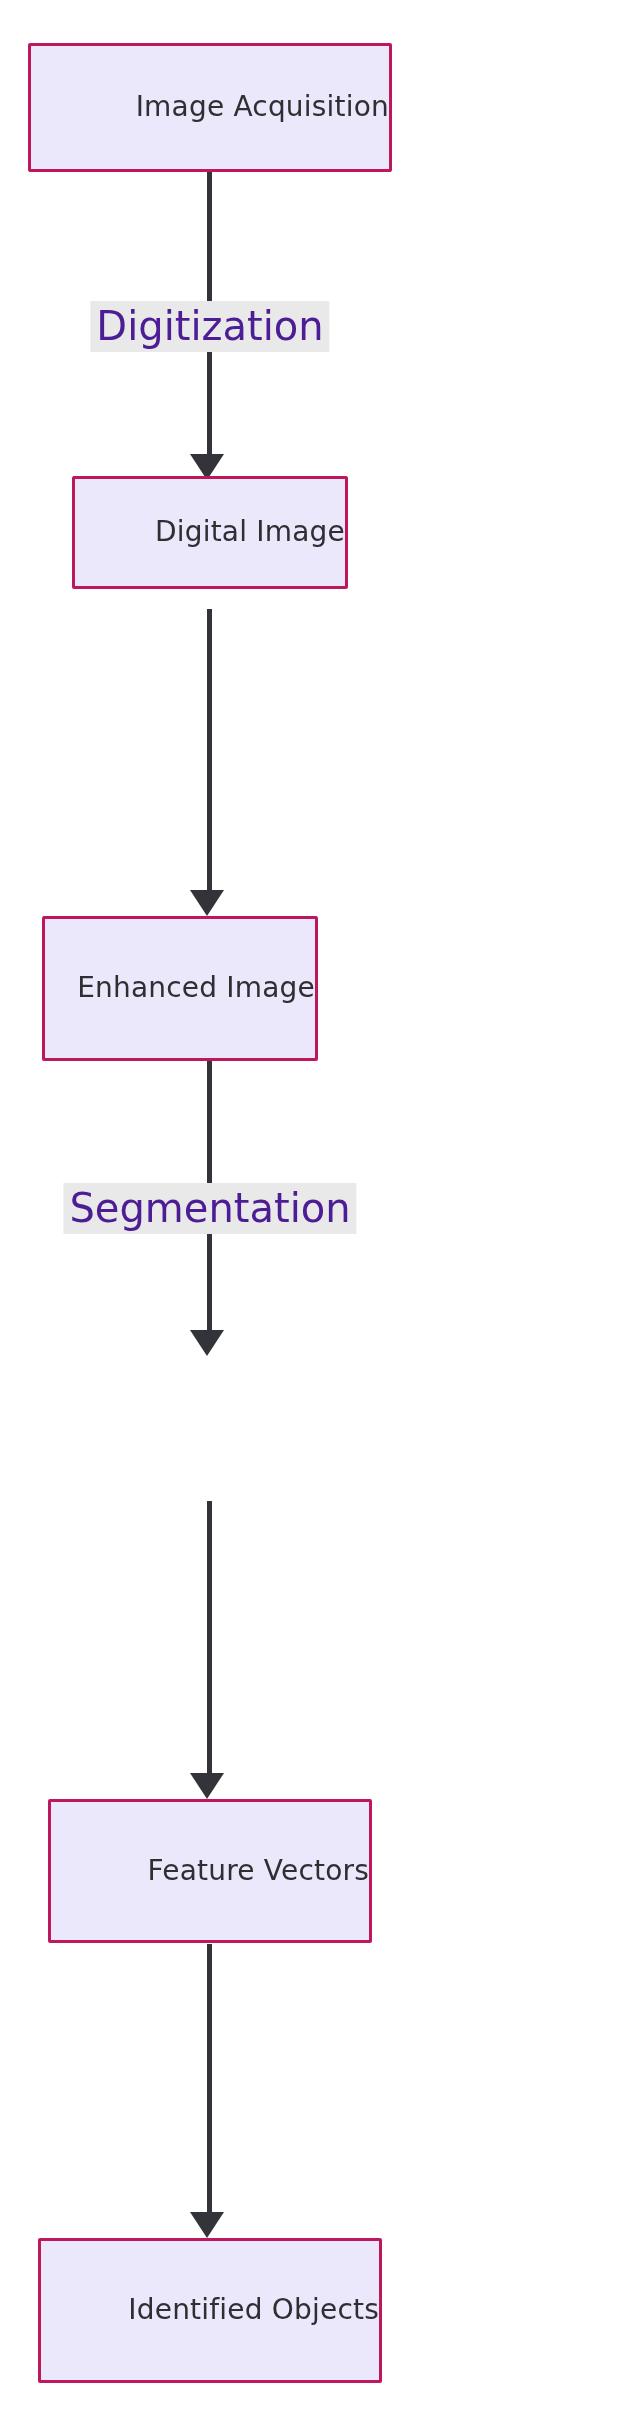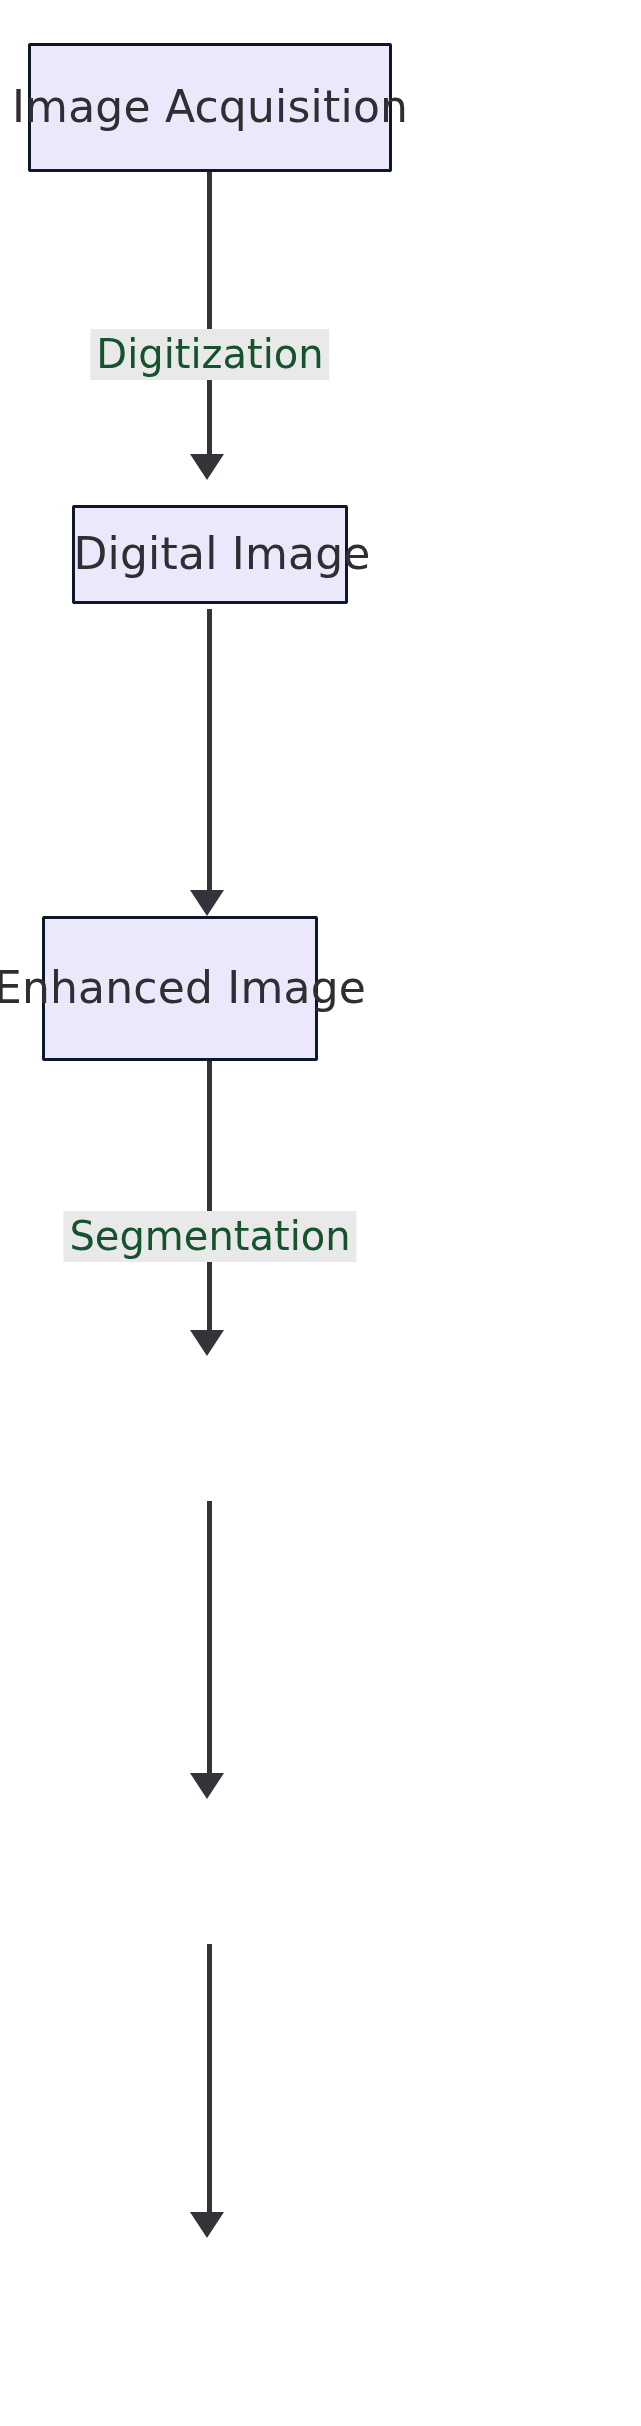--- a/index.html
+++ b/index.html
@@ -21,27 +21,27 @@
     width: 641px;
     height: 2426px;
     background: #ffffff;
   }
 
   
   .node {
     position: absolute;
     box-sizing: border-box;
     background: #ece8fb;
-    border: 3px solid #0f172a;
+    border: 3px solid #be185d;
     border-radius: 2px;
     display: flex;
     align-items: center;
-    justify-content: center;
+    justify-content: flex-end;
     color: #2f2f33;
-    font-size: 44px;
+    font-size: 28px;
     font-weight: 400;
     letter-spacing: 0.2px;
     line-height: 1.1;
     white-space: nowrap;
   }
 
   
   .edge-line {
     position: absolute;
     width: 5px;
@@ -54,61 +54,66 @@
     height: 0;
     border-left: 17px solid transparent;
     border-right: 17px solid transparent;
     border-top: 26px solid #33333a;
   }
 
   
   .edge-label {
     position: absolute;
     background: #e9e9e9;
-    color: #14532d;
+    color: #4c1d95;
     font-size: 40px;
     font-weight: 400;
     line-height: 1.18;
     padding: 2px 6px;
     white-space: nowrap;
     transform: translateX(-50%);
     text-align: center;
-    margin-top: 28px;
   }
 </style>
 </head>
 <body>
 
 <div id="flowchart">
 
   <div class="node" style="left: 28px; top: 43.0469px; width: 364px; height: 129.141px;">
     <span>Image Acquisition</span>
   </div>
 
   <div class="edge-line" style="left: 207px; top: 172px; height: 288px;"></div>
   <div class="arrowhead" style="left: 190px; top: 454px;"></div>
   <div class="edge-label" style="left: 210px; top: 300.5px;">Digitization</div>
 
-  <div class="node" style="left: 72px; top: 505px; width: 276px; height: 99px; padding-left: 24px;">
+  <div class="node" style="left: 72px; top: 476px; width: 276px; height: 113px; padding-left: 24px;">
     <span>Digital Image</span>
   </div>
 
   <div class="edge-line" style="left: 207px; top: 609px; height: 287px;"></div>
   <div class="arrowhead" style="left: 190px; top: 890px;"></div>
 
   <div class="node" style="left: 42px; top: 916.284px; width: 276px; height: 144.515px;">
     <span>Enhanced Image</span>
   </div>
 
   <div class="edge-line" style="left: 207px; top: 1061px; height: 275px;"></div>
   <div class="arrowhead" style="left: 190px; top: 1330px;"></div>
   <div class="edge-label" style="left: 210px; top: 1183px;">Segmentation</div>
 
 
   <div class="edge-line" style="left: 207px; top: 1501px; height: 278px;"></div>
   <div class="arrowhead" style="left: 190px; top: 1773px;"></div>
 
+  <div class="node" style="left: 48px; top: 1798.75px; width: 324px; height: 144.515px;">
+    <span>Feature Vectors</span>
+  </div>
 
   <div class="edge-line" style="left: 207px; top: 1944px; height: 274px;"></div>
   <div class="arrowhead" style="left: 190px; top: 2212px;"></div>
 
+  <div class="node" style="left: 38px; top: 2238.44px; width: 344px; height: 144.515px;">
+    <span>Identified Objects</span>
+  </div>
 
 </div>
 
 </body></html>

